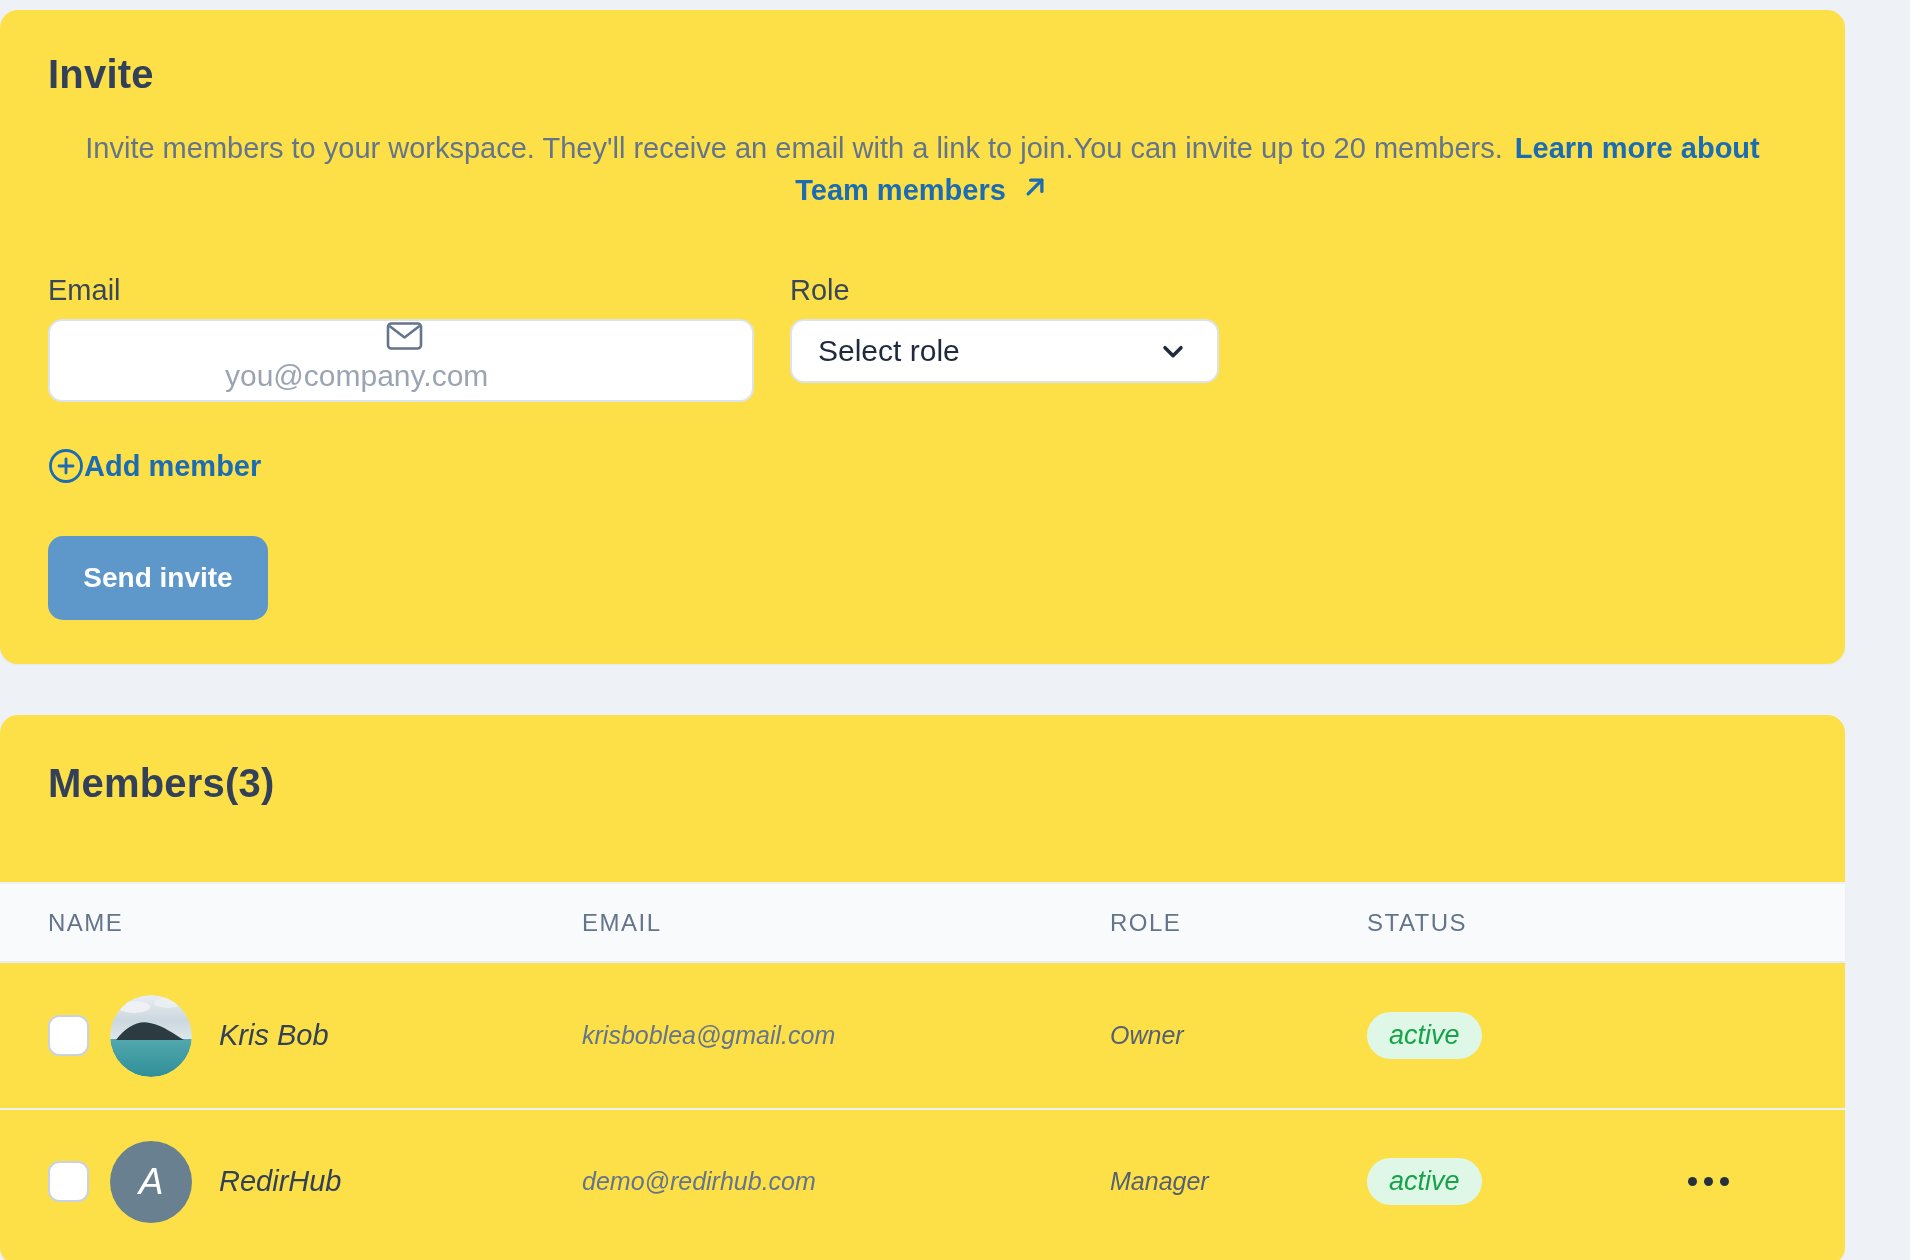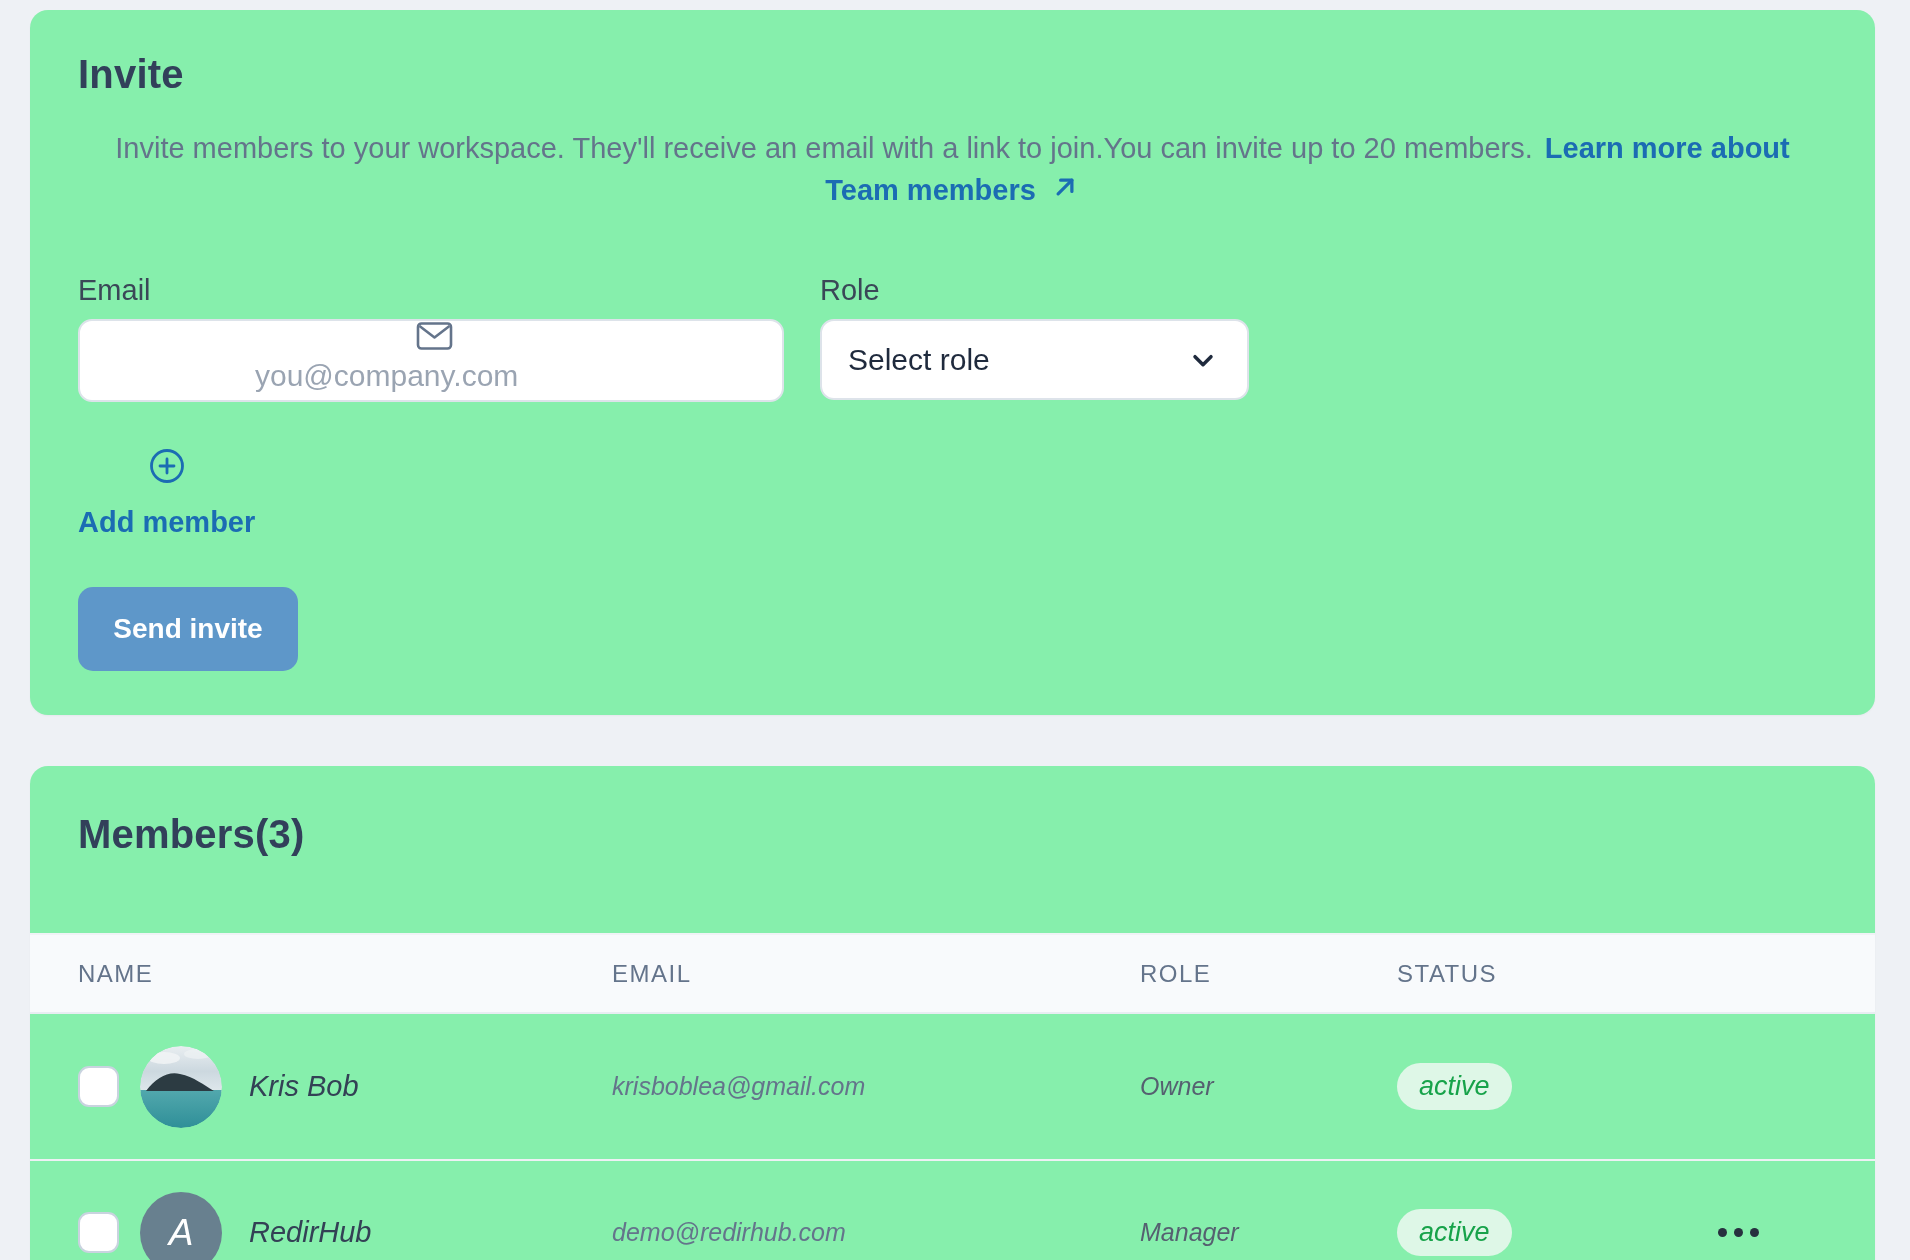--- a/index.html
+++ b/index.html
@@ -3,24 +3,23 @@
 <meta charset="utf-8">
 <style>
   * { margin: 0; padding: 0; box-sizing: border-box; }
   html, body { width: 1910px; height: 1260px; overflow: hidden; }
   body {
     background: #eef1f5;
     font-family: "Liberation Sans", sans-serif;
     color: #334155;
   }
   .card {
-    background: #86efac;
+    background: #fde047;
     border-radius: 18px;
     width: 1845px;
-    margin-left: 30px;
     box-shadow: 0 1px 2px rgba(16,24,40,.04);
   }
   
   .invite-card { margin-top: 10px; padding: 42px 48px 44px 48px; }
   .card-title {
     font-size: 40px; font-weight: 700; color: #32405a; letter-spacing: .2px;
   }
   .invite-desc {
     margin-top: 30px; font-size: 29px; line-height: 42px; color: #64748b;
     max-width: 1760px;
@@ -38,31 +37,30 @@
     border: 2px solid #dde3ea; border-radius: 14px; background: #fff;
     display: flex; align-items: center; padding: 0 24px 0 30px; flex-direction: column;
   }
   .email-wrap input {
     border: none; outline: none; flex: 1; margin-left: 28px;
     font-family: "Liberation Sans", sans-serif;
     font-size: 30px; color: #1f2a3d; background: transparent;
   }
   .email-wrap input::placeholder { color: #9aa4b2; }
   .role-select {
-    margin-top: 12px; width: 429px; height: 81px;
+    margin-top: 12px; width: 429px; height: 64px;
     border: 2px solid #dde3ea; border-radius: 14px; background: #fff;
     display: flex; align-items: center; justify-content: space-between;
     padding: 0 28px 0 26px; cursor: pointer;
   }
   .role-select .role-value { font-size: 30px; color: #1f2a3d; }
   .add-member {
-    margin-top: 46px; display: inline-flex; align-items: center; gap: 22px;
+    margin-top: 46px; display: inline-flex; align-items: center; 
     color: #1b6cb3; font-size: 29px; font-weight: 700; cursor: pointer;
     text-decoration: none;
-    flex-direction: column;
   }
   .send-btn {
     margin-top: 48px; width: 220px; height: 84px;
     background: #5e97c9; color: #ffffff; border: none; border-radius: 15px;
     font-family: "Liberation Sans", sans-serif;
     font-size: 28px; font-weight: 700; cursor: pointer; display: block;
   }
   
   .members-card { margin-top: 51px; padding-top: 46px; padding-bottom: 12px; }
   .members-card .card-title { padding: 0 48px; }

